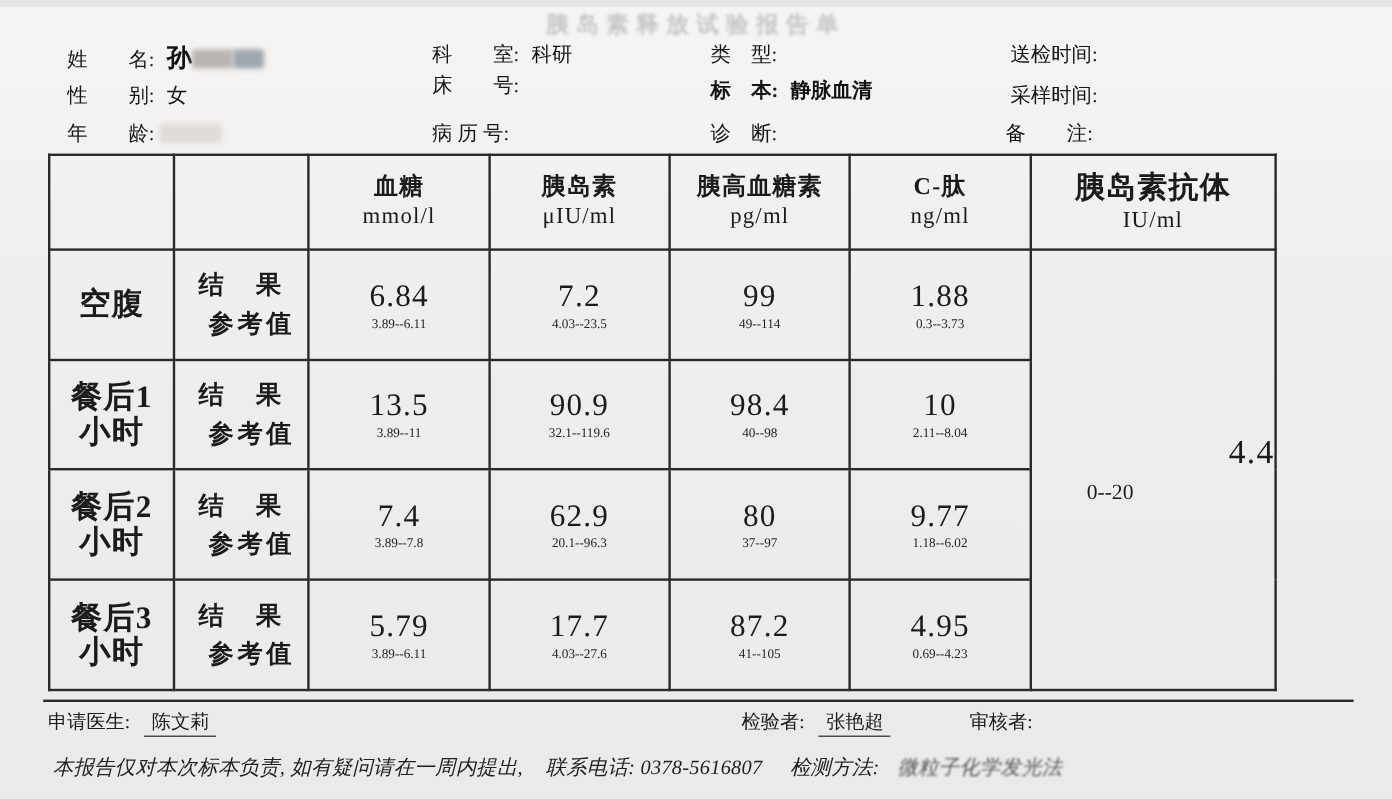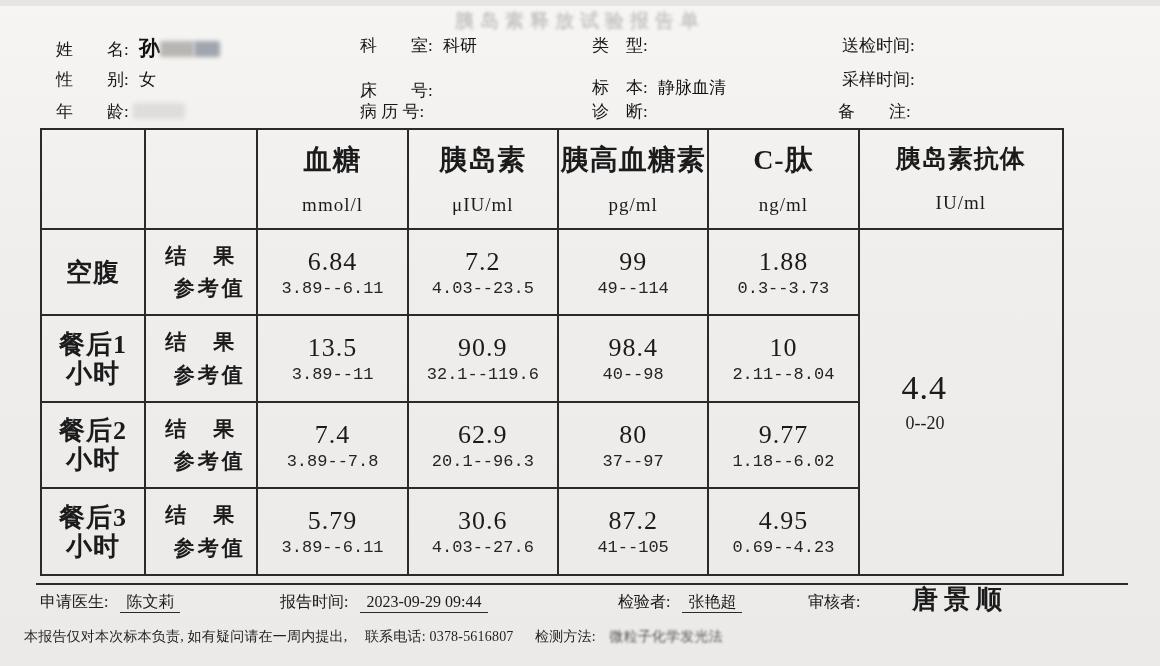--- a/index.html
+++ b/index.html
@@ -97,28 +97,28 @@
   .col-rowlabel { width: 104px; }
   .col-kind { width: 112px; }
   .col-data { width: 150px; }
   .col-last { width: 204px; }
 
   .hdr-cell {
     line-height: 1.25;
     padding: 8px 2px;
   }
   .hdr-name {
-    font-size: 28px;
+    font-size: 20px;
     font-weight: bold;
     letter-spacing: 1px;
   }
   .hdr-unit {
     font-size: 19px;
     letter-spacing: 1px;
-    margin-top: 16px;
+    margin-top: 0;
     font-family: "Liberation Serif", serif;
   }
   .hdr-last .hdr-name { font-size: 25px; }
   .hdr-blank { border-right: 2px solid #2a2a2a; }
 
   .rowlabel {
     font-size: 26px;
     font-weight: bold;
     line-height: 1.12;
     letter-spacing: 1px;
@@ -139,34 +139,33 @@
 
   .val-cell .v {
     display: block;
     font-size: 26px;
     letter-spacing: 1px;
     padding-top: 4px;
     padding-bottom: 2px;
   }
   .val-cell .r {
     display: block;
-    font-size: 17px;
+    font-size: 11px;
     letter-spacing: 0px;
     color: #242424;
     padding-bottom: 4px;
-    font-family: Liberation Mono, monospace;
   }
   .last-cell {
     vertical-align: top;
     padding-top: 10px;
   }
   .last-cell .v {
     display: block;
-    font-size: 34px;
-    text-align: left;
+    font-size: 28px;
+    text-align: right;
     padding-left: 42px;
     letter-spacing: 1px;
   }
   .last-cell .r {
     display: block;
     font-size: 18px;
     text-align: left;
     padding-left: 46px;
     padding-top: 6px;
   }
@@ -197,27 +196,28 @@
     padding: 0 6px 2px 6px;
   }
   .sig {
     font-size: 26px;
     font-weight: bold;
     letter-spacing: 6px;
     font-family: "DejaVu Serif", serif;
   }
   .disclaimer {
     position: absolute;
-    left: 24px;
+    left: 44px;
     top: 628px;
     width: 1090px;
-    font-size: 14px;
+    font-size: 17px;
     color: #1f1f1f;
     letter-spacing: .2px;
     white-space: nowrap;
+    font-style: italic;
   }
   .disclaimer .blurred {
     filter: blur(1px);
     color: #555;
   }
   .rule {
     position: absolute;
     left: 36px;
     top: 583px;
     width: 1092px;
@@ -253,25 +253,25 @@
     </div>
     <div class="fld" style="left:842px; top:26px;">
       <span class="lab">送检时间:</span>
       <span class="val"></span>
     </div>
 
     <div class="fld" style="left:56px; top:60px;">
       <span class="lab">性　　别:</span>
       <span class="val">女</span>
     </div>
-    <div class="fld" style="left:360px; top:71px;">
+    <div class="fld" style="left:360px; top:52px;">
       <span class="lab">床　　号:</span>
       <span class="val"></span>
     </div>
-    <div class="fld" style="left:592px; top:68px;">
+    <div class="fld" style="left:592px; top:56px;font-weight:bold;">
       <span class="lab">标　本:</span>
       <span class="val">静脉血清</span>
     </div>
     <div class="fld" style="left:842px; top:60px;text-align:right;">
       <span class="lab">采样时间:</span>
       <span class="val"></span>
     </div>
 
     <div class="fld" style="left:56px; top:92px;">
       <span class="lab">年　　龄:</span>
@@ -418,21 +418,21 @@
           </td>
           <td class="kind-cell">
             <span class="kind-res">结　果</span>
             <span class="kind-ref">参考值</span>
           </td>
           <td class="val-cell">
             <span class="v">5.79</span>
             <span class="r">3.89--6.11</span>
           </td>
           <td class="val-cell">
-            <span class="v">30.6</span>
+            <span class="v">17.7</span>
             <span class="r">4.03--27.6</span>
           </td>
           <td class="val-cell">
             <span class="v">87.2</span>
             <span class="r">41--105</span>
           </td>
           <td class="val-cell">
             <span class="v">4.95</span>
             <span class="r">0.69--4.23</span>
           </td>
@@ -441,33 +441,28 @@
     </table>
   </div>
 
   <div class="rule"></div>
 
   <div class="footer">
     <div class="foot-line">
       <div class="foot-item" style="left:0px; top:4px;">
         <span class="lab">申请医生:</span>
         <span class="val foot-underline">陈文莉</span>
-      </div>
-      <div class="foot-item" style="left:240px; top:4px;">
-        <span class="lab">报告时间:</span>
-        <span class="val foot-underline">2023-09-29 09:44</span>
       </div>
       <div class="foot-item" style="left:578px; top:4px;">
         <span class="lab">检验者:</span>
         <span class="val foot-underline">张艳超</span>
       </div>
       <div class="foot-item" style="left:768px; top:4px;">
         <span class="lab">审核者:</span>
       </div>
-      <div class="foot-item sig" style="left:872px; top:-6px;">唐景顺</div>
     </div>
   </div>
 
   <div class="disclaimer">
     <span>本报告仅对本次标本负责, 如有疑问请在一周内提出,</span>
     <span style="display:inline-block;width:10px"></span>
     <span>联系电话: 0378-5616807</span>
     <span style="display:inline-block;width:14px"></span>
     <span>检测方法:</span>
     <span style="display:inline-block;width:6px"></span>

